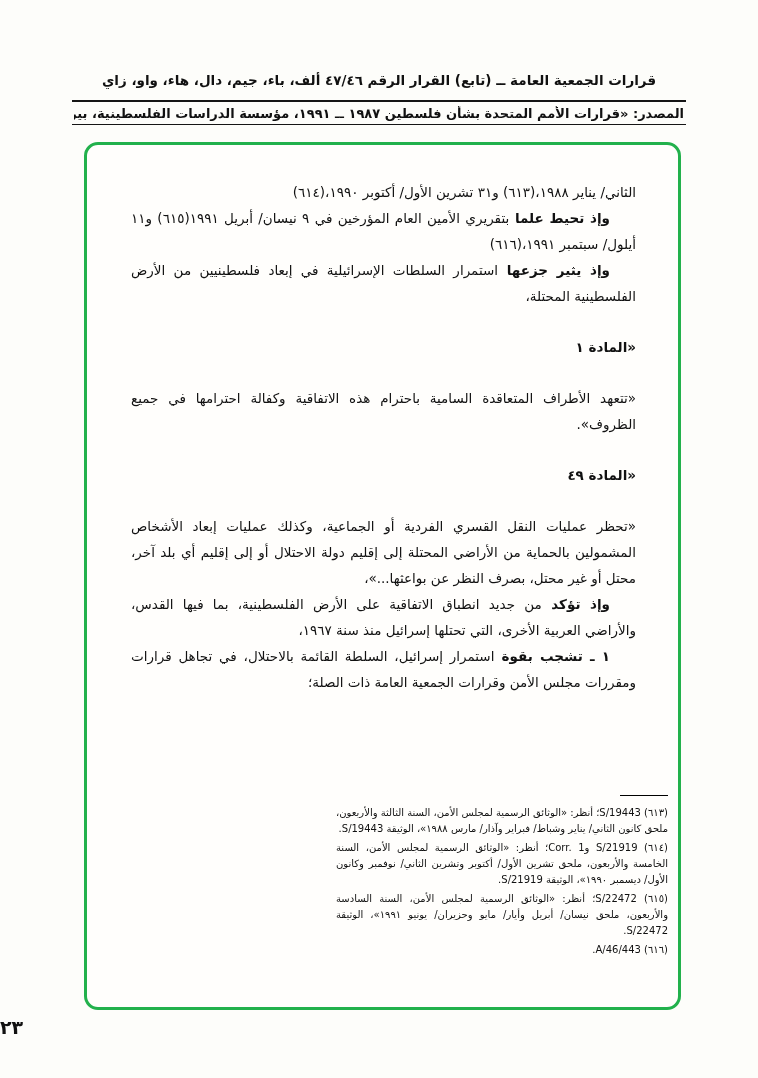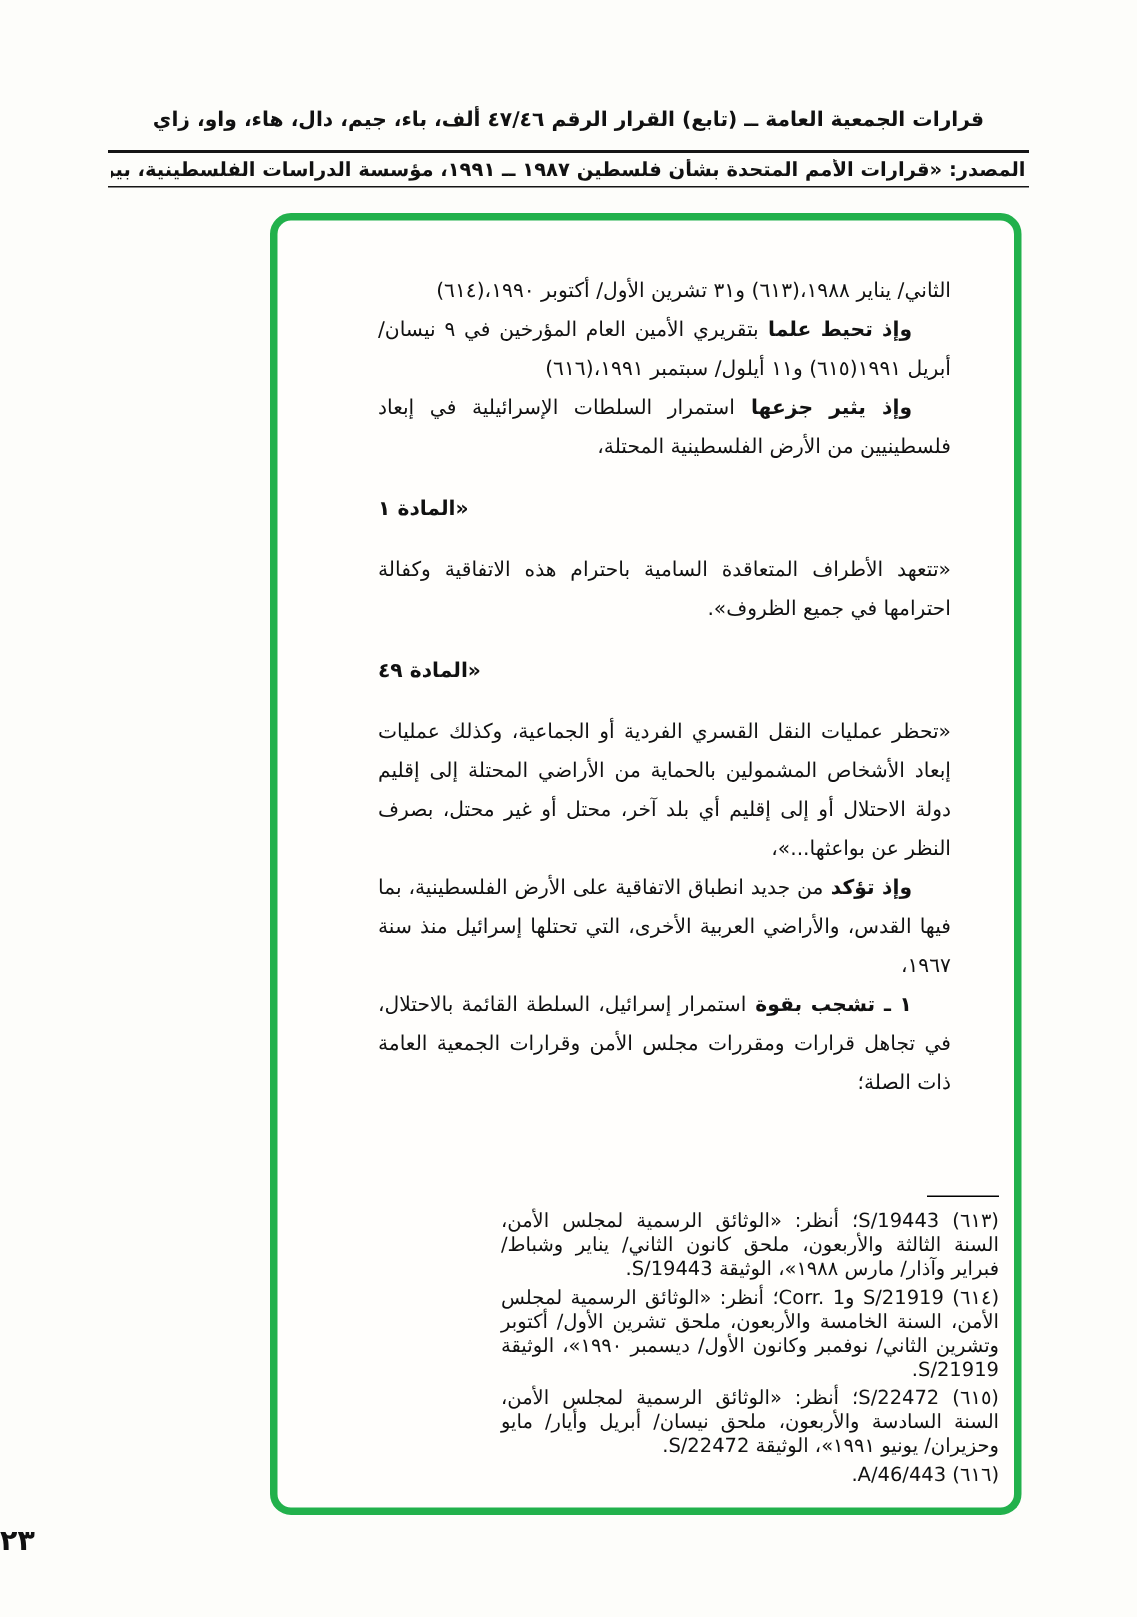--- a/index.html
+++ b/index.html
@@ -30,60 +30,59 @@
     text-align: right;
     font-weight: bold;
     font-size: 13px;
     white-space: nowrap;
     overflow: hidden;
   }
   .green-box {
     position: absolute;
     top: 142px;
     right: 77px;
-    width: 501px;
+    width: 597px;
     height: 868px;
-    border: 5px solid #d946ef;
+    border: 3px solid #d946ef;
     border-radius: 14px;
     background: #fffefc;
-    padding-left: 23px;
   }
   .content {
     padding: 34px 42px 0 44px;
     height: 648px;
     overflow: hidden;
   }
   .content p {
     margin: 0;
     font-size: 13.5px;
     line-height: 26px;
     text-align: justify;
   }
   .content p.indent { text-indent: 26px; }
   .content p.heading {
-    text-align: left;
+    text-align: right;
     font-weight: bold;
     text-indent: 0;
-    margin: 15px 0;
+    margin: 25px 0;
   }
   .lead { font-weight: bold; margin-top: 37px; }
   .footnotes {
     position: absolute;
     top: 650px;
     right: 10px;
     width: 332px;
   }
   .fn-sep {
     width: 48px;
     border-top: 1.5px solid #000;
     margin-bottom: 9px;
   }
   .footnotes p {
     margin: 0 0 3px 0;
-    font-size: 13px;
+    font-size: 10px;
     line-height: 16px;
     text-align: justify;
   }
   .page-number {
     position: absolute;
     top: 1016px;
     right: 0; left: 0;
     text-align: left;
     font-weight: bold;
     font-size: 19px;

